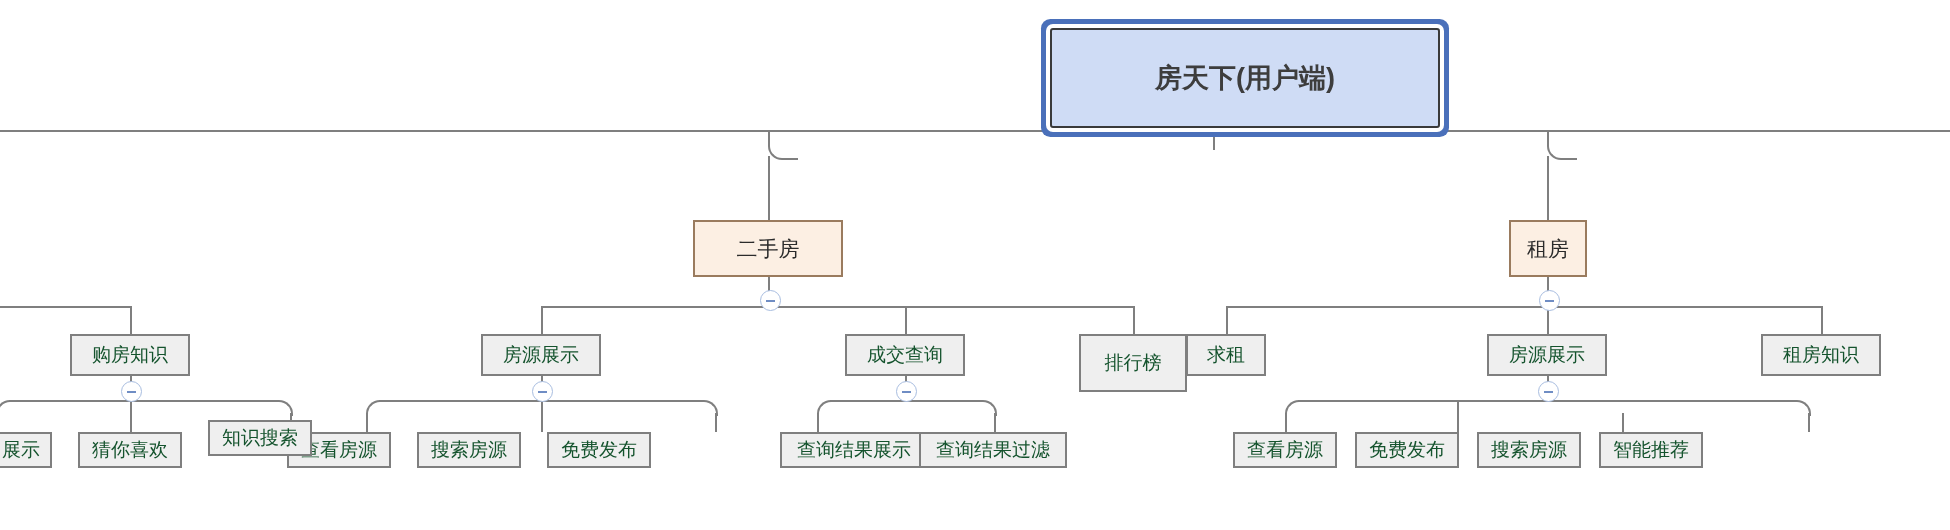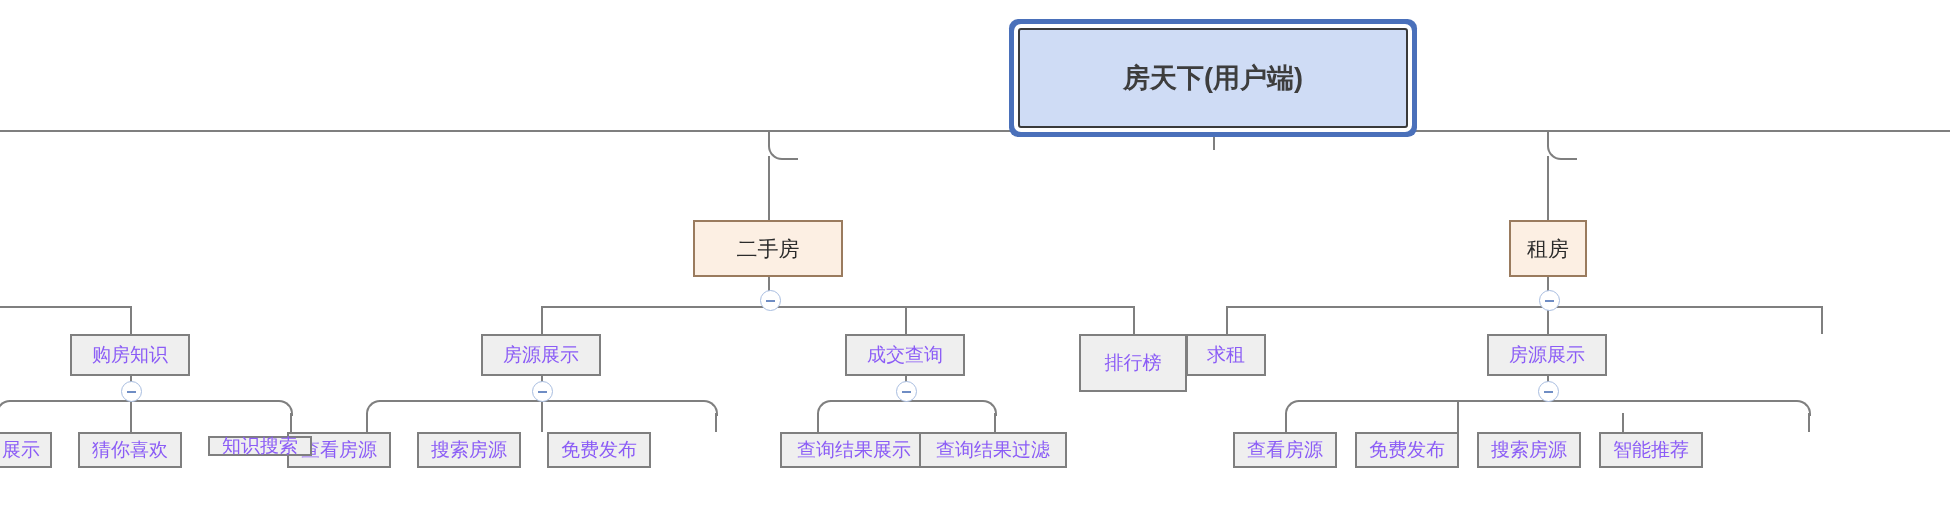--- a/index.html
+++ b/index.html
@@ -49,36 +49,37 @@
 
   
   .node-root {
     background: #cfdcf5;
     border: 2px solid #3a3a3a;
     box-shadow: 0 0 0 4px #ffffff, 0 0 0 9px #4a70ba;
     border-radius: 3px;
     font-size: 27px;
     font-weight: bold;
     color: #3d3d3d;
+    margin-left: 32px;
   }
 
   
   .node-l2 {
     background: #fcefe3;
     border: 2px solid #9a7b5e;
     font-size: 21px;
     color: #2b2b2b;
   }
 
   
   .node-l3, .node-leaf {
     background: #efefef;
     border: 2px solid #7f7f7f;
     font-size: 19px;
-    color: #8b5cf6;
+    color: #14532d;
   }
 
   
   .toggle {
     position: absolute;
     width: 19px;
     height: 19px;
     border-radius: 50%;
     background: #ffffff;
     border: 1.5px solid #a8bde0;
@@ -203,20 +204,23 @@
     <span>求租</span>
   </div>
 
   <div class="node node-l3" style="left:1487px; top:334px; width:120px; height:42px;">
     <span>房源展示</span>
   </div>
   <div class="toggle" style="left:1538px; top:381px;">
     <span class="bar"></span>
   </div>
 
+  <div class="node node-l3" style="left:1761px; top:334px; width:120px; height:42px;">
+    <span>租房知识</span>
+  </div>
 
   <div class="vline" style="left:1547px; top:376px; height:24px;"></div>
   <div class="elbow" style="left:1285px; top:400px; width:14px; height:14px;
               border-width:2px 0 0 2px; border-top-left-radius:14px;"></div>
   <div class="elbow" style="left:1795px; top:400px; width:14px; height:14px;
               border-width:2px 2px 0 0; border-top-right-radius:14px;"></div>
   <div class="hline" style="left:1298px; top:400px; width:498px;"></div>
   <div class="vline" style="left:1285px; top:413px; height:19px;"></div>
   <div class="vline" style="left:1457px; top:400px; height:32px;"></div>
   <div class="vline" style="left:1622px; top:413px; height:19px;"></div>
@@ -254,17 +258,17 @@
 
   <div class="vline" style="left:130px; top:400px; height:32px;"></div>
   <div class="vline" style="left:290px; top:413px; height:19px;"></div>
 
   <div class="node node-leaf" style="left:-52px; top:432px; width:104px; height:36px; justify-content:flex-end; padding-right:10px;">
     <span>展示</span>
   </div>
   <div class="node node-leaf" style="left:78px; top:432px; width:104px; height:36px;">
     <span>猜你喜欢</span>
   </div>
-  <div class="node node-leaf" style="left:208px; top:436px; width:104px; height:20px;">
+  <div class="node node-leaf" style="left:208px; top:420px; width:104px; height:36px;">
     <span>知识搜索</span>
   </div>
 
 </div>
 
 </body></html>

